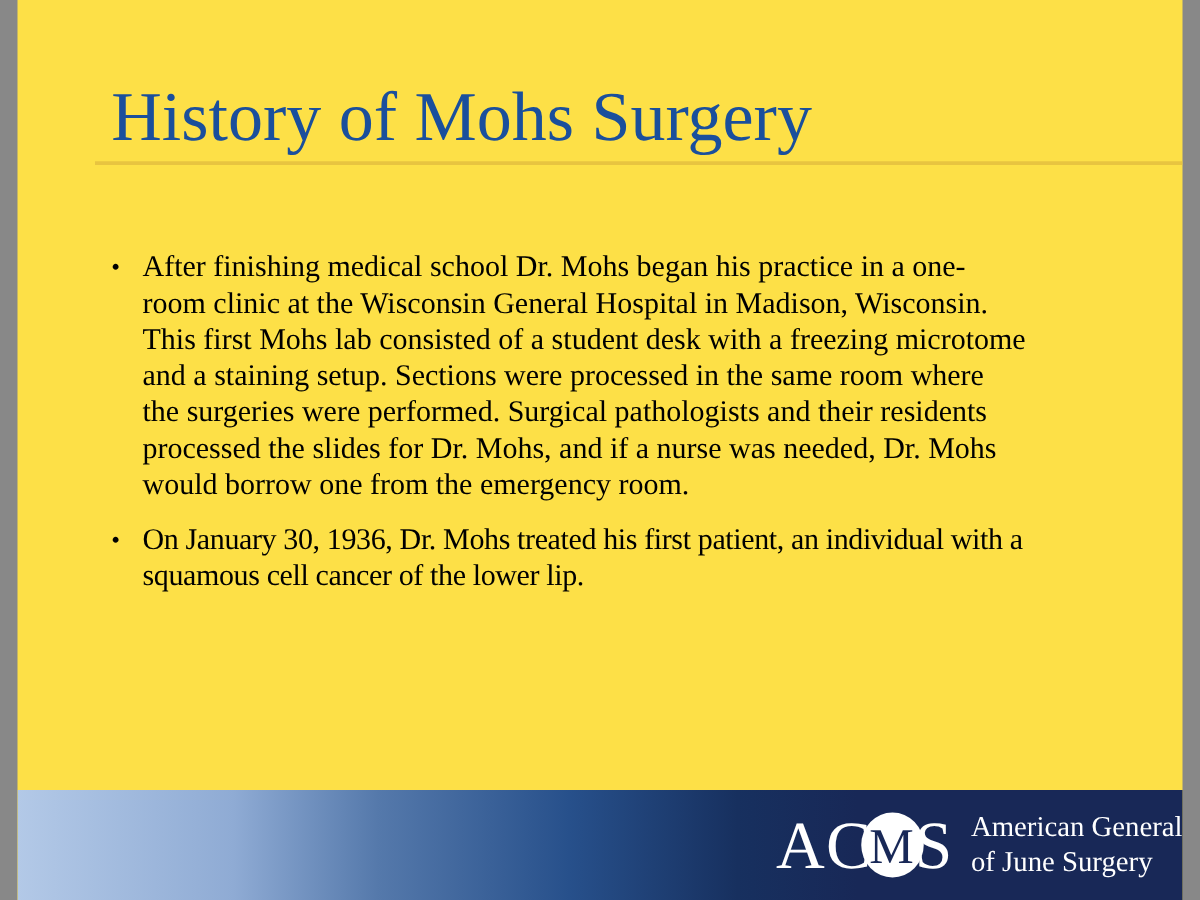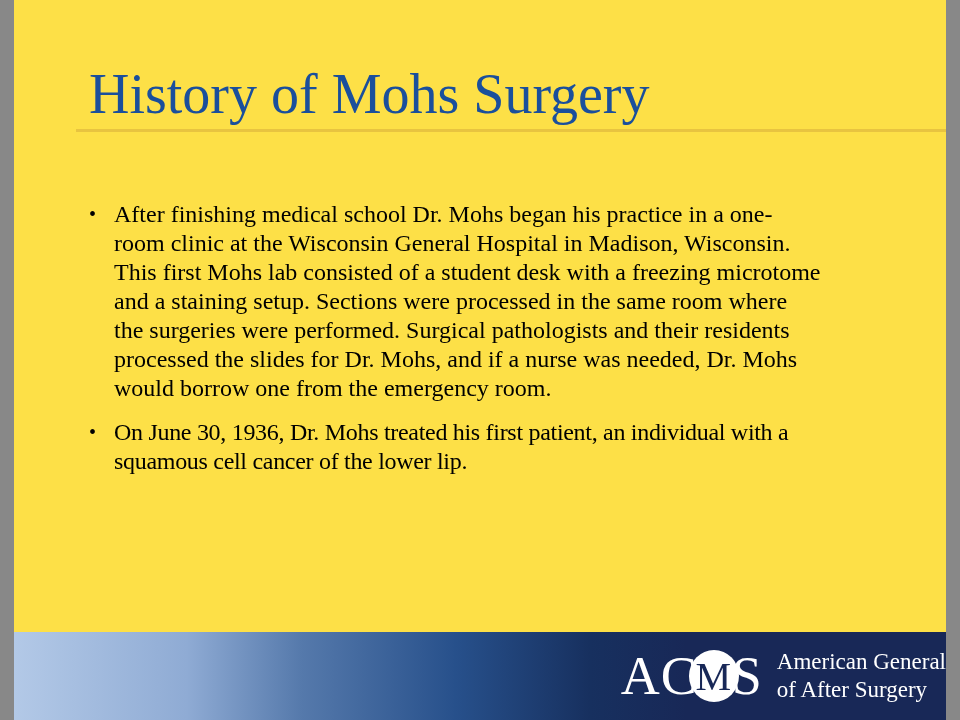--- a/index.html
+++ b/index.html
@@ -118,34 +118,34 @@
       <div class="bullet-text">After finishing medical school Dr. Mohs began his practice in a one-
 room clinic at the Wisconsin General Hospital in Madison, Wisconsin.
 This first Mohs lab consisted of a student desk with a freezing microtome
 and a staining setup. Sections were processed in the same room where
 the surgeries were performed. Surgical pathologists and their residents
 processed the slides for Dr. Mohs, and if a nurse was needed, Dr. Mohs
 would borrow one from the emergency room.</div>
     </div>
     <div class="bullet-row">
       <div class="bullet-marker">•</div>
-      <div class="bullet-text condensed">On June 30, 1936, Dr. Mohs treated his first patient, an individual with a
+      <div class="bullet-text condensed">On January 30, 1936, Dr. Mohs treated his first patient, an individual with a
 squamous cell cancer of the lower lip.</div>
     </div>
   </div>
 
   <div class="footer">
     <div class="logo">
       <div class="logo-letters">
         <span>AC</span>
         <span class="logo-m-circle">
           <span class="m">M</span>
         </span>
         <span>S</span>
       </div>
       <div class="logo-org">
         <div>American General</div>
-        <div>of After Surgery</div>
+        <div>of June Surgery</div>
       </div>
     </div>
   </div>
 
 </div>
 
 </body></html>

